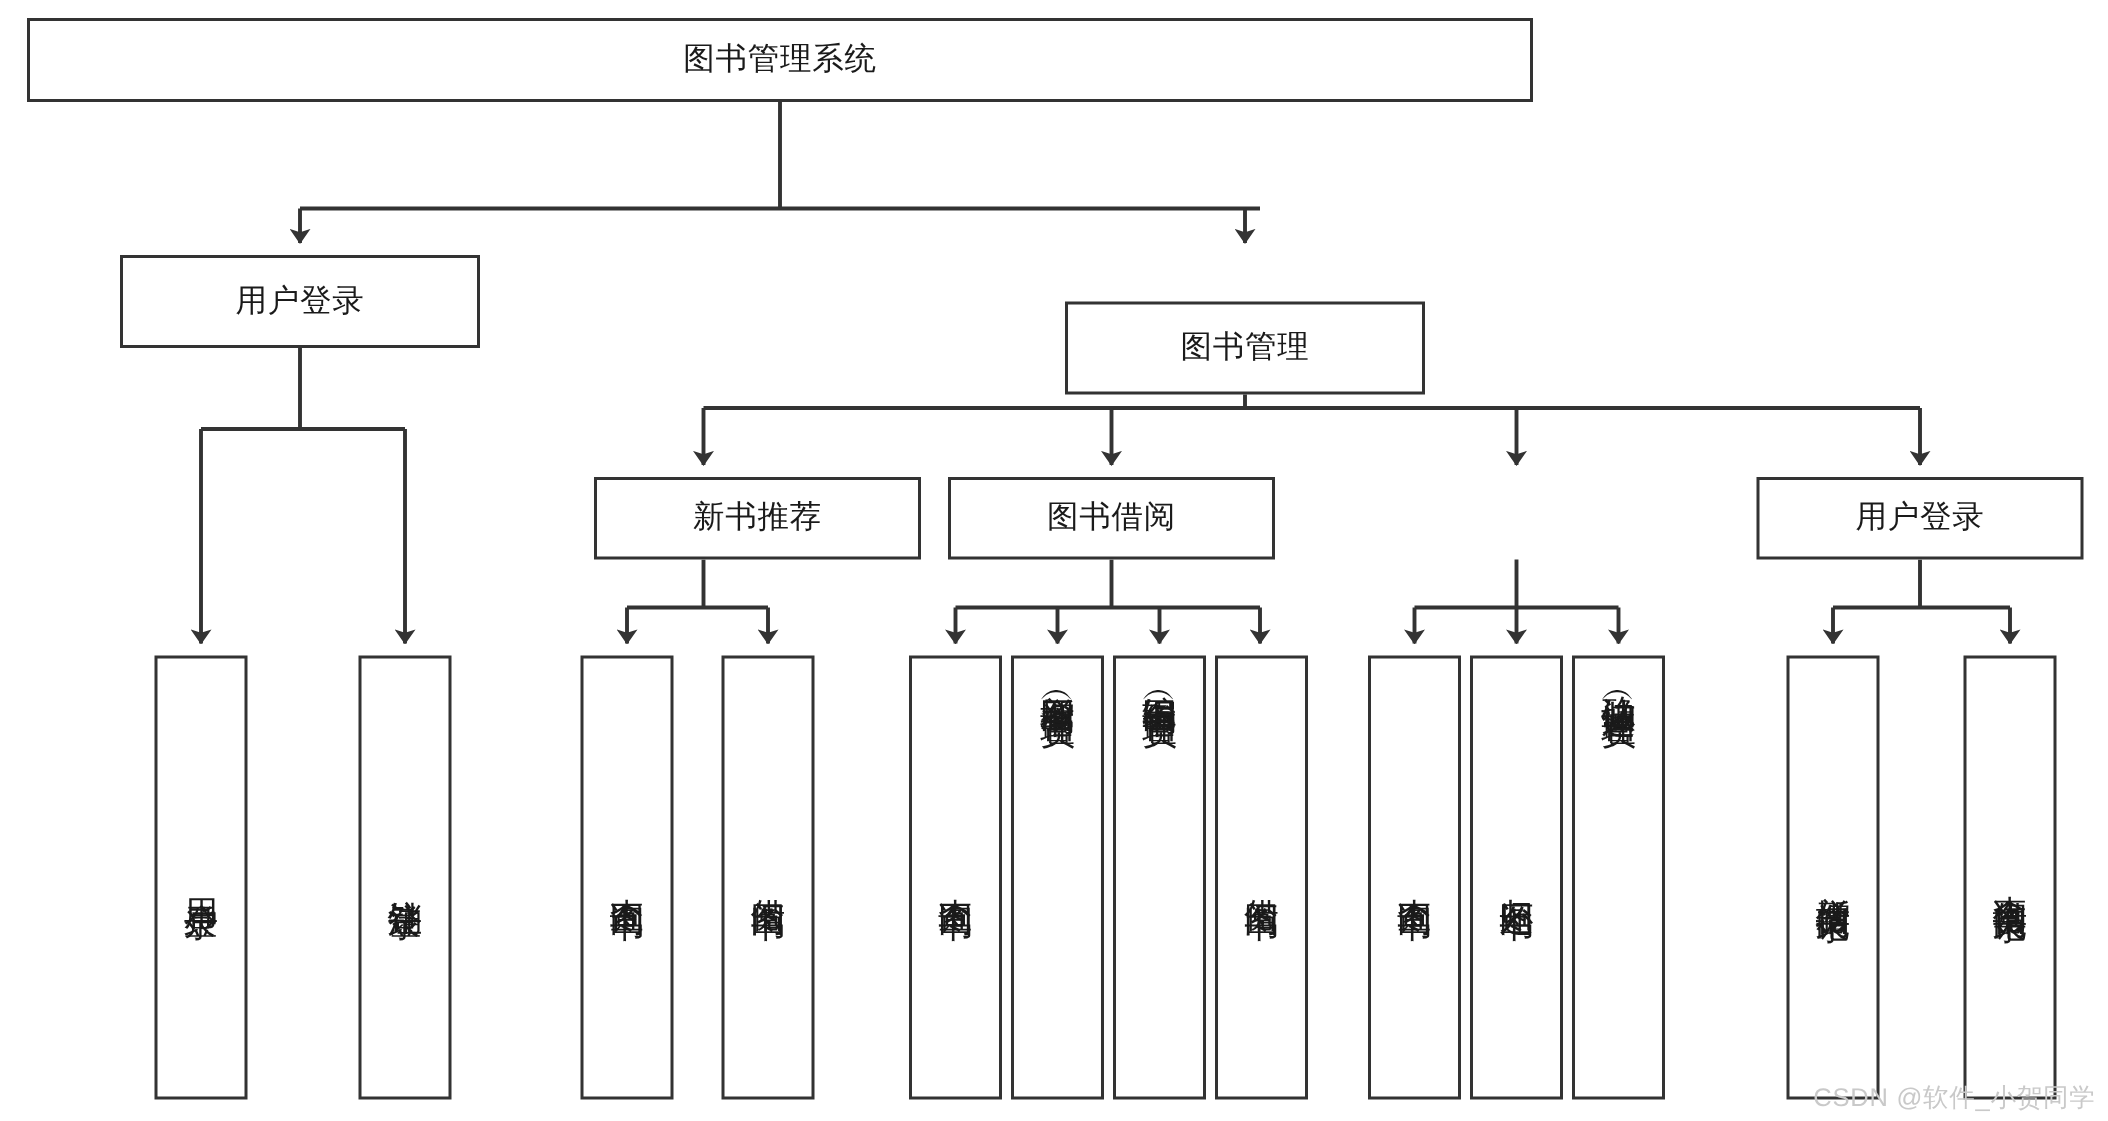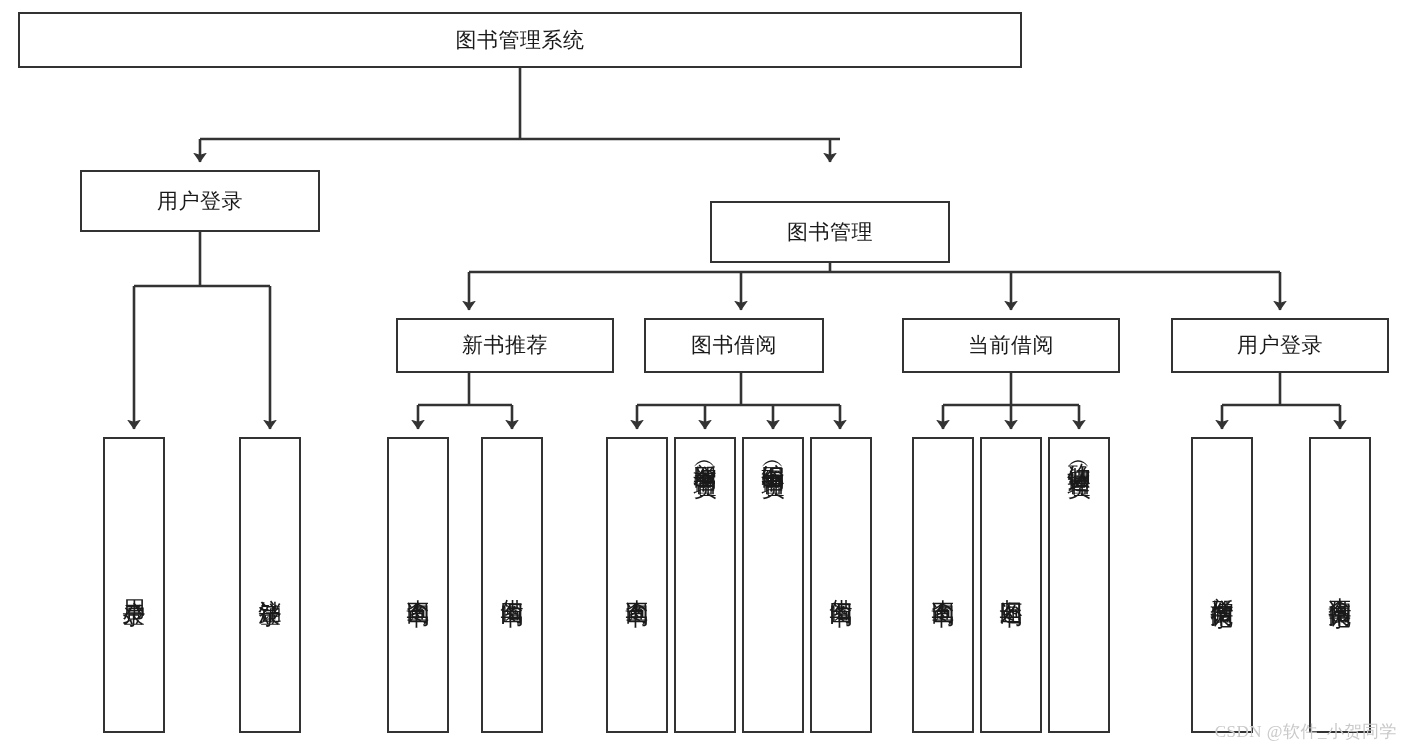--- a/index.html
+++ b/index.html
@@ -53,21 +53,20 @@
 
   #watermark{
     position:absolute;
     right:8px;
     bottom:4px;
     font-size:17px;
     color:#c9c9c9;
     white-space:nowrap;
     z-index:5;
     letter-spacing:0.5px;
-    font-family:Liberation Serif, serif;
   }
 </style>
 </head>
 <body>
 
 <div id="canvas">
 
   <svg id="edges" viewBox="0 0 1405 747" xmlns="http://www.w3.org/2000/svg">
     <defs>
       <marker id="arrow" viewBox="0 0 10 14" refX="9.4" refY="7" markerWidth="10" markerHeight="14" orient="auto-start-reverse" markerUnits="userSpaceOnUse">
@@ -125,25 +124,22 @@
   <div class="node h" style="left:80px;top:170px;width:240px;height:62px;">
     <span class="lbl">用户登录</span>
   </div>
   <div class="node h" style="left:710px;top:170px;width:240px;height:62px;margin-top:31px;">
     <span class="lbl">图书管理</span>
   </div>
 
   <div class="node h" style="left:360px;top:318px;width:218px;height:55px;margin-left:36px;">
     <span class="lbl">新书推荐</span>
   </div>
-  <div class="node h" style="left:632px;top:318px;width:180px;height:55px;margin-left:12px;">
+  <div class="node h" style="left:632px;top:318px;width:218px;height:55px;">
     <span class="lbl">图书借阅</span>
-  </div>
-  <div class="node h" style="left:902px;top:318px;width:218px;height:55px;">
-    <span class="lbl">当前借阅</span>
   </div>
   <div class="node h" style="left:1171px;top:318px;width:218px;height:55px;">
     <span class="lbl">用户登录</span>
   </div>
 
   <div class="node v mid" style="left:103px;top:437px;width:62px;height:296px;">
     <span class="lbl">用户登录</span>
   </div>
   <div class="node v mid" style="left:239px;top:437px;width:62px;height:296px;">
     <span class="lbl">注销登录</span>

